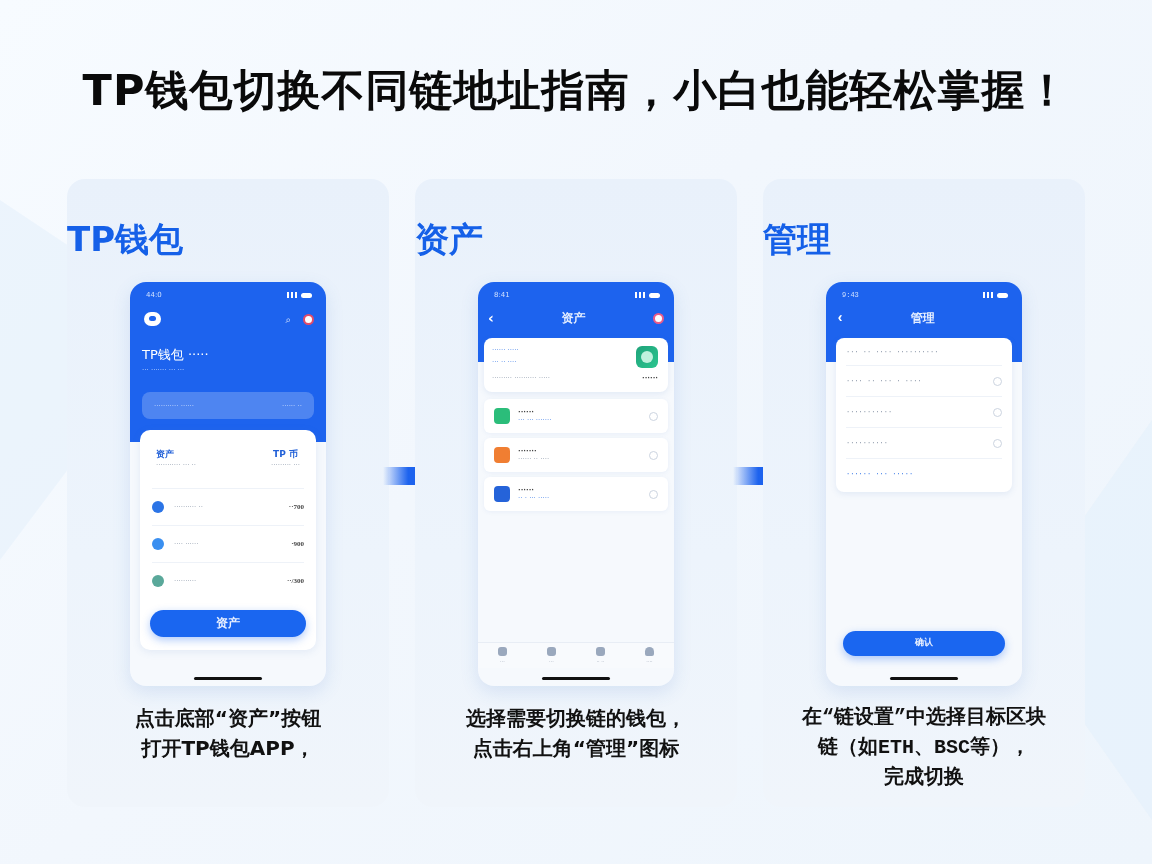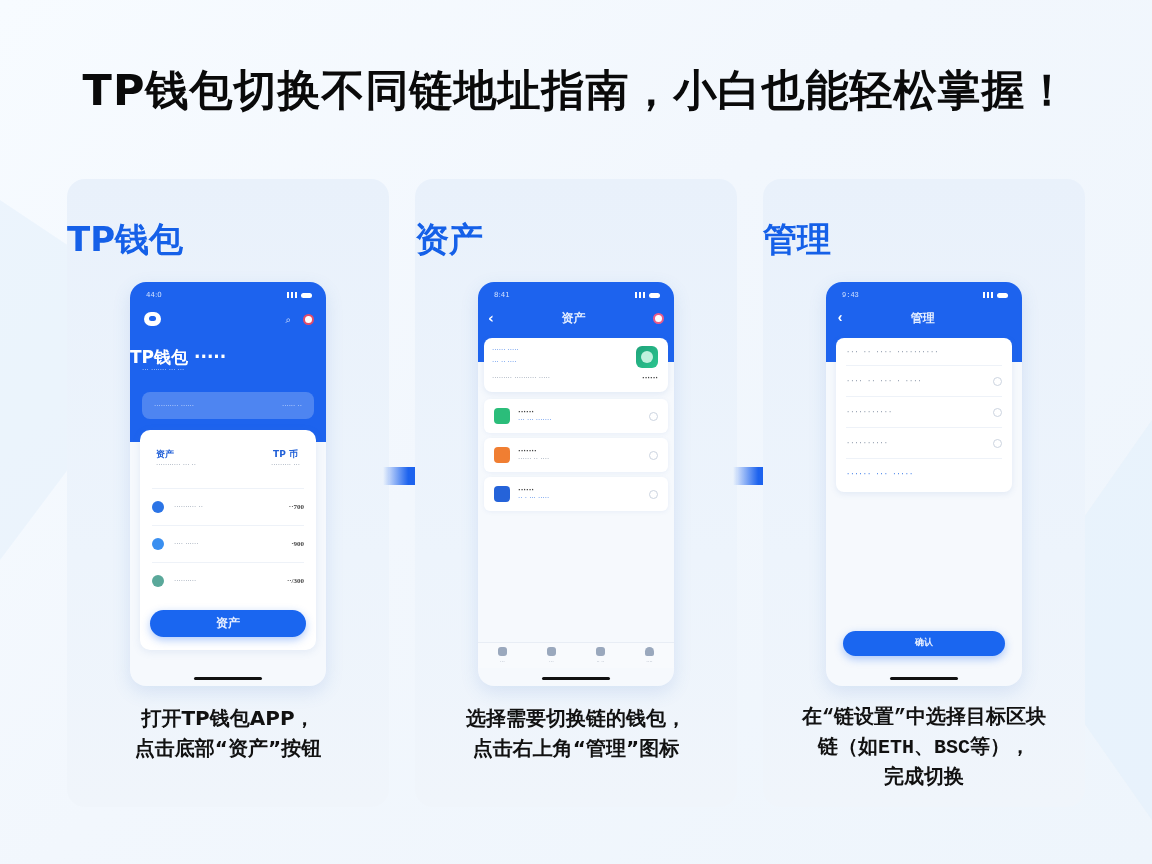--- a/index.html
+++ b/index.html
@@ -63,21 +63,21 @@
   .blue-btn {
     position: absolute; background: #1a66f0; color: #e8f0ff;
     border-radius: 14px; text-align: center; font-weight: bold; font-size: 12px;
     box-shadow: 0 3px 8px rgba(26,102,240,0.35);
   }
   
   .p1-logo { position: absolute; left: 14px; top: 30px; width: 17px; height: 14px; border-radius: 7px; background: #fff; }
   .p1-logo::after { content:""; position:absolute; left:5px; top:4px; width:7px; height:5px; background:#1d63ee; border-radius:3px; }
   .p1-icons { position: absolute; right: 12px; top: 32px; display: flex; gap: 12px; color: #dbe7ff; font-size: 10px; }
   .p1-avatar { width: 11px; height: 11px; border-radius: 50%; background: #ffffff; border: 2px solid #e14b6a; }
-  .p1-brand { position: absolute; left: 0; top: 64px; color: #fff; font-size: 17px; font-weight: bold; }
+  .p1-brand { position: absolute; left: 12px; top: 64px; color: #fff; font-size: 13px; font-weight: normal; }
   .p1-sub { position: absolute; left: 12px; top: 84px; }
   .p1-search { position: absolute; left: 12px; right: 12px; top: 110px; height: 27px; background: rgba(255,255,255,0.22); border-radius: 8px; display:flex; justify-content: space-between; align-items:center; padding: 0 12px; }
   .p1-panel { position: absolute; left: 10px; right: 10px; top: 148px; height: 220px; background: #fff; border-radius: 10px; box-shadow: 0 2px 8px rgba(80,120,190,0.12); }
   .p1-stats { display:flex; justify-content: space-between; padding: 18px 16px 0 16px; }
   .stat-val { font-size: 9px; font-weight: bold; color: #2160d8; }
   .p1-row { position: absolute; left: 12px; right: 12px; height: 36px; display:flex; align-items:center; border-top: 1px solid #eef2f8; }
   .coin { width: 12px; height: 12px; border-radius: 50%; margin-right: 10px; }
   .p1-row .amt { margin-left: auto; font-family: Liberation Serif, serif; }
   
   .nav { position: absolute; left: 10px; right: 10px; top: 24px; height: 24px; display:flex; align-items:center; justify-content: space-between; color: #fff; }
@@ -160,22 +160,22 @@
       <div class="p1-row" style="top:132px">
         <span class="coin" style="background:#5aa89a"></span>
         <span class="gib">··········</span>
         <span class="gib dark amt">··/300</span>
       </div>
       <div class="blue-btn" style="left:10px; right:10px; top:180px; height:27px; line-height:27px;">资产</div>
     </div>
     <div class="home-bar"></div>
   </div>
   <div class="caption">
+    <div>点击底部“资产”按钮</div>
     <div>打开TP钱包APP，</div>
-    <div>点击底部“资产”按钮</div>
   </div>
 </div>
 
 <svg class="arrow" style="left:383px; top:451px;" viewBox="0 0 66 50">
   <defs>
       <linearGradient id="ag1" x1="0" x2="1">
         <stop offset="0" stop-color="#1d63ee" stop-opacity="0"></stop>
         <stop offset="0.6" stop-color="#1d63ee"></stop>
       </linearGradient>
     </defs>

